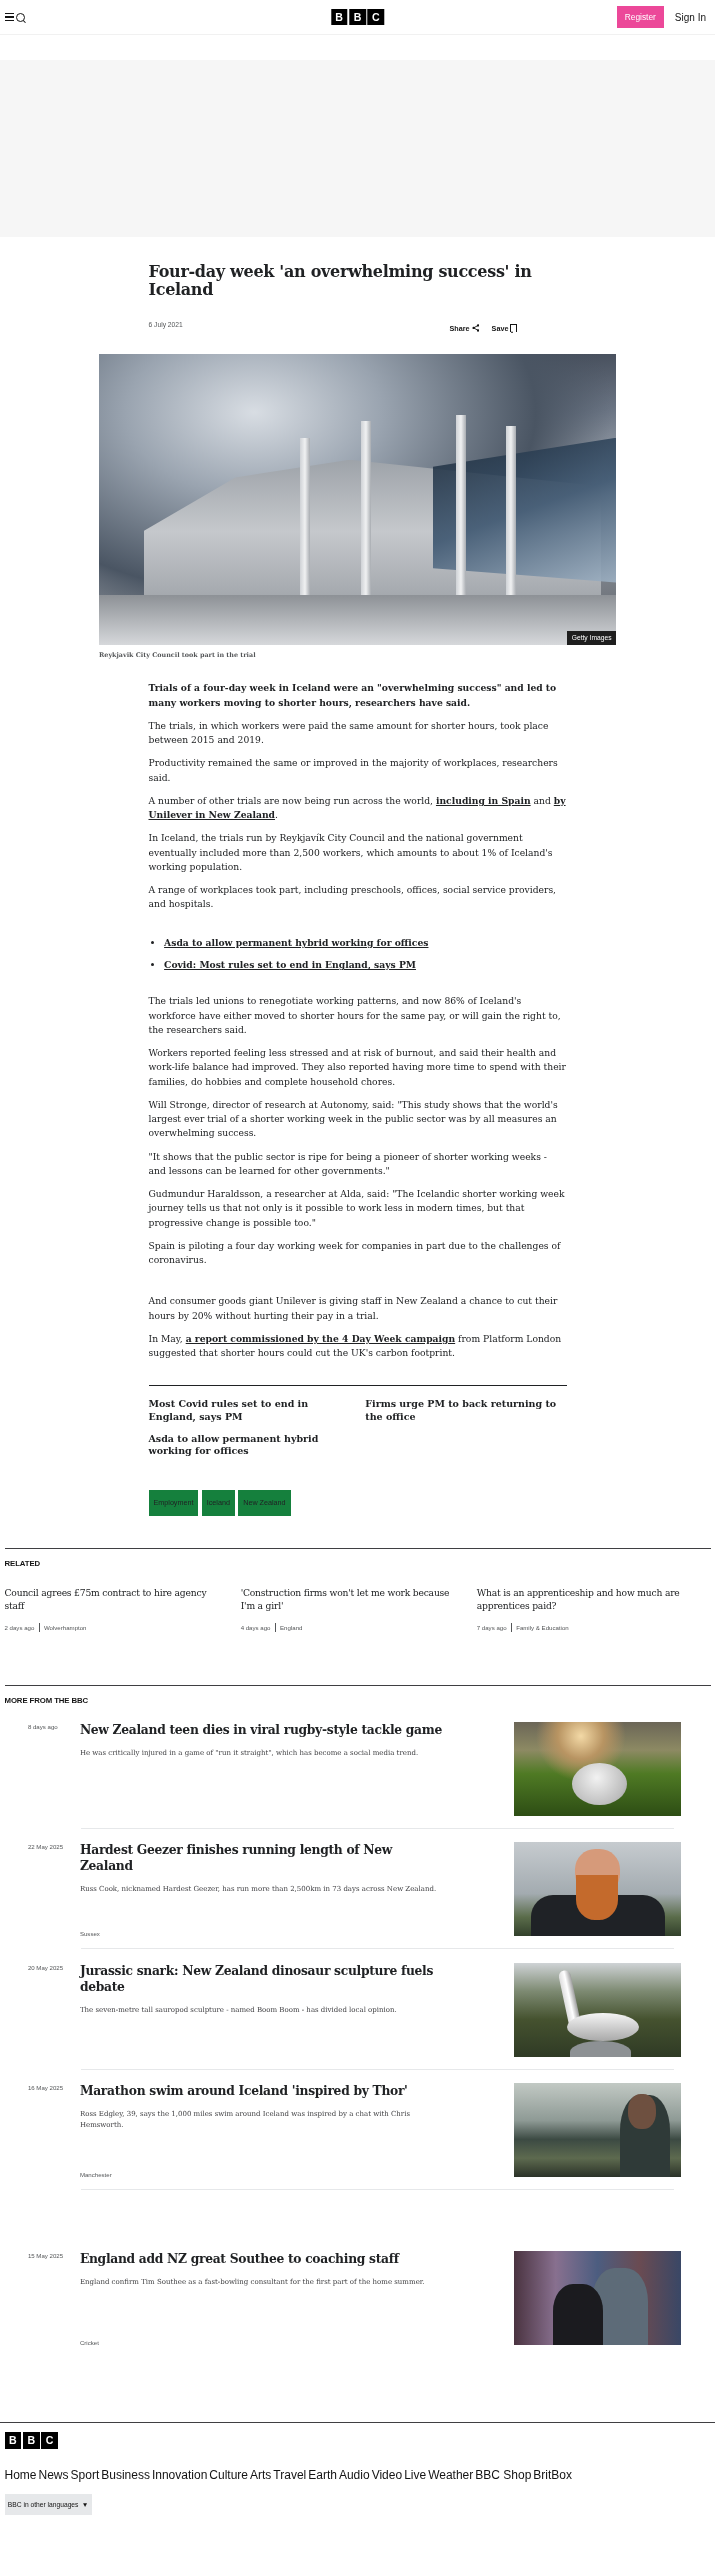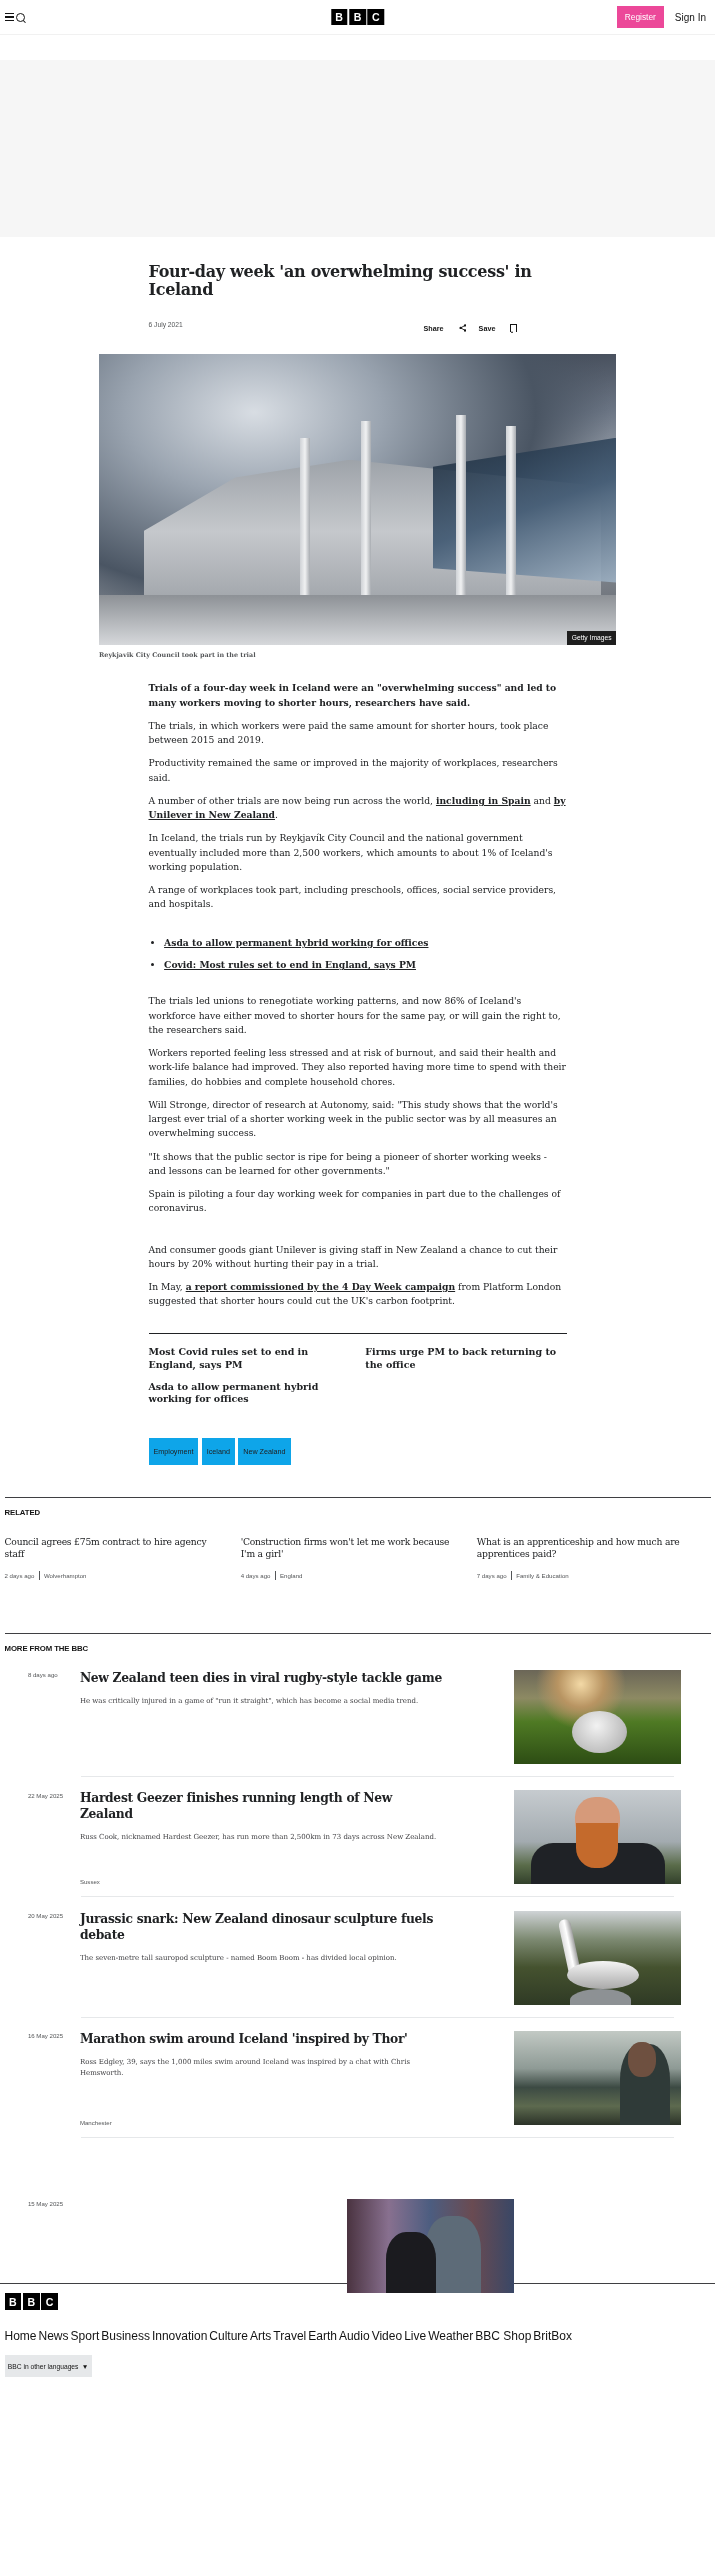--- a/index.html
+++ b/index.html
@@ -19,21 +19,21 @@
   .topbar .right { display: flex; align-items: center; gap: 6.7px; }
   .btn-register { background: #ec4899; color: #fff; font-size: 8.4px; padding: 6.1px 7.8px; border: none; font-family: "Liberation Sans", sans-serif; }
   .btn-signin { background: none; border: none; font-size: 10px; color: #141414; font-family: Liberation Sans, sans-serif; padding: 0 4.5px; }
   .ad-band { height: 177px; background: #f6f6f6; margin-top: 24.5px; }
 
   .article { width: 418px; margin: 0 auto; }
   h1.headline { font-family: "DejaVu Serif", serif; font-size: 16px; font-weight: bold; line-height: 1.18; margin-top: 26px; letter-spacing: -0.3px; color: #202224; }
   .meta-row { display: flex; justify-content: space-between; align-items: center; margin-top: 15.6px; }
   .date { font-size: 6.7px; color: #545658; }
   .actions { display: flex; gap: 12.3px; align-items: center; font-size: 7.2px; font-weight: bold; color: #141414; margin-right: 50px; margin-top: 7.8px; }
-  .action { display: flex; align-items: center; gap: 15px; cursor: pointer; text-align: center; }
+  .action { display: flex; align-items: center; gap: 2px; cursor: pointer; text-align: center; }
   .share-icon { width: 7.8px; height: 7.8px; position: relative; }
   .bookmark-icon { width: 6.1px; height: 8.4px; border: 1.1px solid #141414; border-bottom: none; position: relative; }
   .bookmark-icon::after { content: ""; position: absolute; left: 0; bottom: -0.6px; width: 0; height: 0; border-left: 1.9px solid transparent; border-right: 1.9px solid transparent; border-bottom: 2.8px solid #141414; }
 
   .hero { width: 517px; height: 291px; margin: 21px auto 0; position: relative; overflow: hidden;
     background:
       radial-gradient(ellipse at 30% 20%, #d8dde3 0%, #9aa4b0 25%, #4a5563 55%, transparent 70%),
       linear-gradient(175deg, #2d3440 0%, #6b7584 30%, #b3b9c0 55%, #8a9098 70%, #5c6168 100%); }
   .hero .bld { position: absolute; left: 45px; top: 106px; width: 457px; height: 178px; background: linear-gradient(180deg, #9ea3a9 0%, #c5c8cc 40%, #8f949a 100%); clip-path: polygon(0 40%, 20% 10%, 45% 0, 100% 15%, 100% 100%, 0 100%); }
   .hero .glass { position: absolute; left: 334px; top: 84px; width: 184px; height: 145px; background: linear-gradient(160deg, #1d2b3a, #3d5670 50%, #9fb2c4); clip-path: polygon(0 20%, 100% 0, 100% 100%, 0 90%); opacity: .9; }
@@ -48,21 +48,21 @@
   .body a { text-decoration: underline; font-weight: bold; }
   .body ul { margin: 24.5px 0 22px 15.6px; }
   .body li { margin-bottom: 7.8px; }
   .body li a { font-weight: bold; }
   .spacer { height: 18px; }
 
   .story-links { border-top: 1.7px solid #202224; margin-top: 24.5px; padding-top: 12.3px; display: grid; grid-template-columns: 1fr 1fr; column-gap: 15.6px; row-gap: 10px; }
   .story-links a { font-family: "DejaVu Serif", serif; font-weight: bold; font-size: 9.5px; line-height: 1.3; text-decoration: none; color: #202224; }
 
   .tags { display: flex; gap: 3.3px; margin-top: 32px; }
-  .tag { background: #0ea5e9; padding: 7.8px 5px; font-size: 7.2px; color: #202224; font-family: "Liberation Sans", sans-serif; }
+  .tag { background: #15803d; padding: 7.8px 5px; font-size: 7.2px; color: #202224; font-family: "Liberation Sans", sans-serif; }
 
   .section { width: 706px; margin: 0 auto; }
   .section-rule { border-top: 1.7px solid #3f3f42; }
   .section-title { font-size: 7.8px; font-weight: bold; padding-top: 10px; letter-spacing: -0.1px; }
   .related { margin-top: 32px; }
   .related-grid { display: grid; grid-template-columns: repeat(3, 1fr); gap: 13.4px; margin-top: 19px; padding-right: 11px; }
   .related-card h3 { font-family: "DejaVu Serif", serif; font-size: 9.2px; line-height: 1.35; font-weight: normal; color: #202224; letter-spacing: -0.2px; }
   .card-meta { display: flex; align-items: center; font-size: 6.1px; color: #545658; margin-top: 11px; }
   .card-meta .sep { width: 0.6px; height: 9px; background: #545658; margin: 0 4.5px; }
 
@@ -177,20 +177,21 @@
 
     <ul>
       <li><a href="#">Asda to allow permanent hybrid working for offices</a></li>
       <li><a href="#">Covid: Most rules set to end in England, says PM</a></li>
     </ul>
 
     <p>The trials led unions to renegotiate working patterns, and now 86% of Iceland's workforce have either moved to shorter hours for the same pay, or will gain the right to, the researchers said.</p>
     <p>Workers reported feeling less stressed and at risk of burnout, and said their health and work-life balance had improved. They also reported having more time to spend with their families, do hobbies and complete household chores.</p>
     <p>Will Stronge, director of research at Autonomy, said: "This study shows that the world's largest ever trial of a shorter working week in the public sector was by all measures an overwhelming success.</p>
     <p>"It shows that the public sector is ripe for being a pioneer of shorter working weeks - and lessons can be learned for other governments."</p>
+    <p>Gudmundur Haraldsson, a researcher at Alda, said: "The Icelandic shorter working week journey tells us that not only is it possible to work less in modern times, but that progressive change is possible too."</p>
     <p>Spain is piloting a four day working week for companies in part due to the challenges of coronavirus.</p>
     <div class="spacer"></div>
     <p>And consumer goods giant Unilever is giving staff in New Zealand a chance to cut their hours by 20% without hurting their pay in a trial.</p>
     <p><span>In May, </span><a href="#">a report commissioned by the 4 Day Week campaign</a><span> from Platform London suggested that shorter hours could cut the UK's carbon footprint.</span></p>
 
     <div class="story-links">
       <a href="#">Most Covid rules set to end in England, says PM</a>
       <a href="#">Firms urge PM to back returning to the office</a>
       <a href="#">Asda to allow permanent hybrid working for offices</a>
     </div>
@@ -306,20 +307,25 @@
               <div class="face"></div>
             </div>
         </div>
       </div>
     </div>
     <div class="more-divider" style="margin-bottom:61px;"></div>
 
     <div class="more-item-wrap">
       <div class="more-item">
         <span class="time">15 May 2025</span>
+        <div class="content">
+          <h3>England add NZ great Southee to coaching staff</h3>
+          <p class="desc">England confirm Tim Southee as a fast-bowling consultant for the first part of the home summer.</p>
+          <span class="topic">Cricket</span>
+        </div>
         <div class="thumb-col">
           <div class="more-thumb thumb-cricket">
               <div class="p2"></div>
               <div class="p1"></div>
             </div>
         </div>
       </div>
     </div>
   </div>
 </section>

